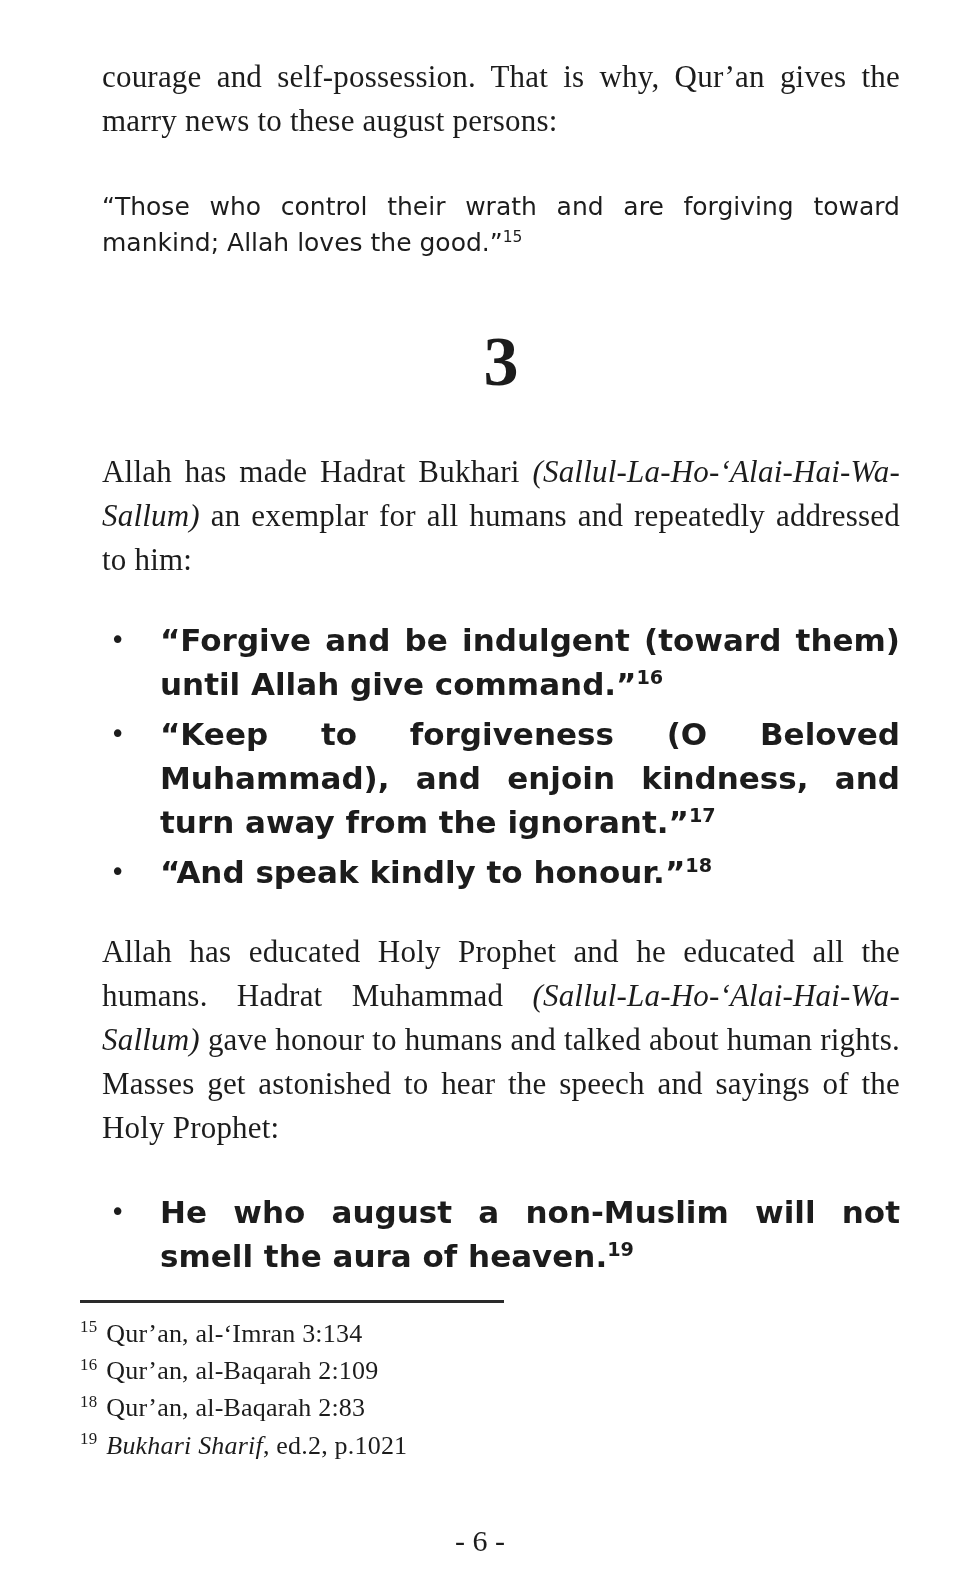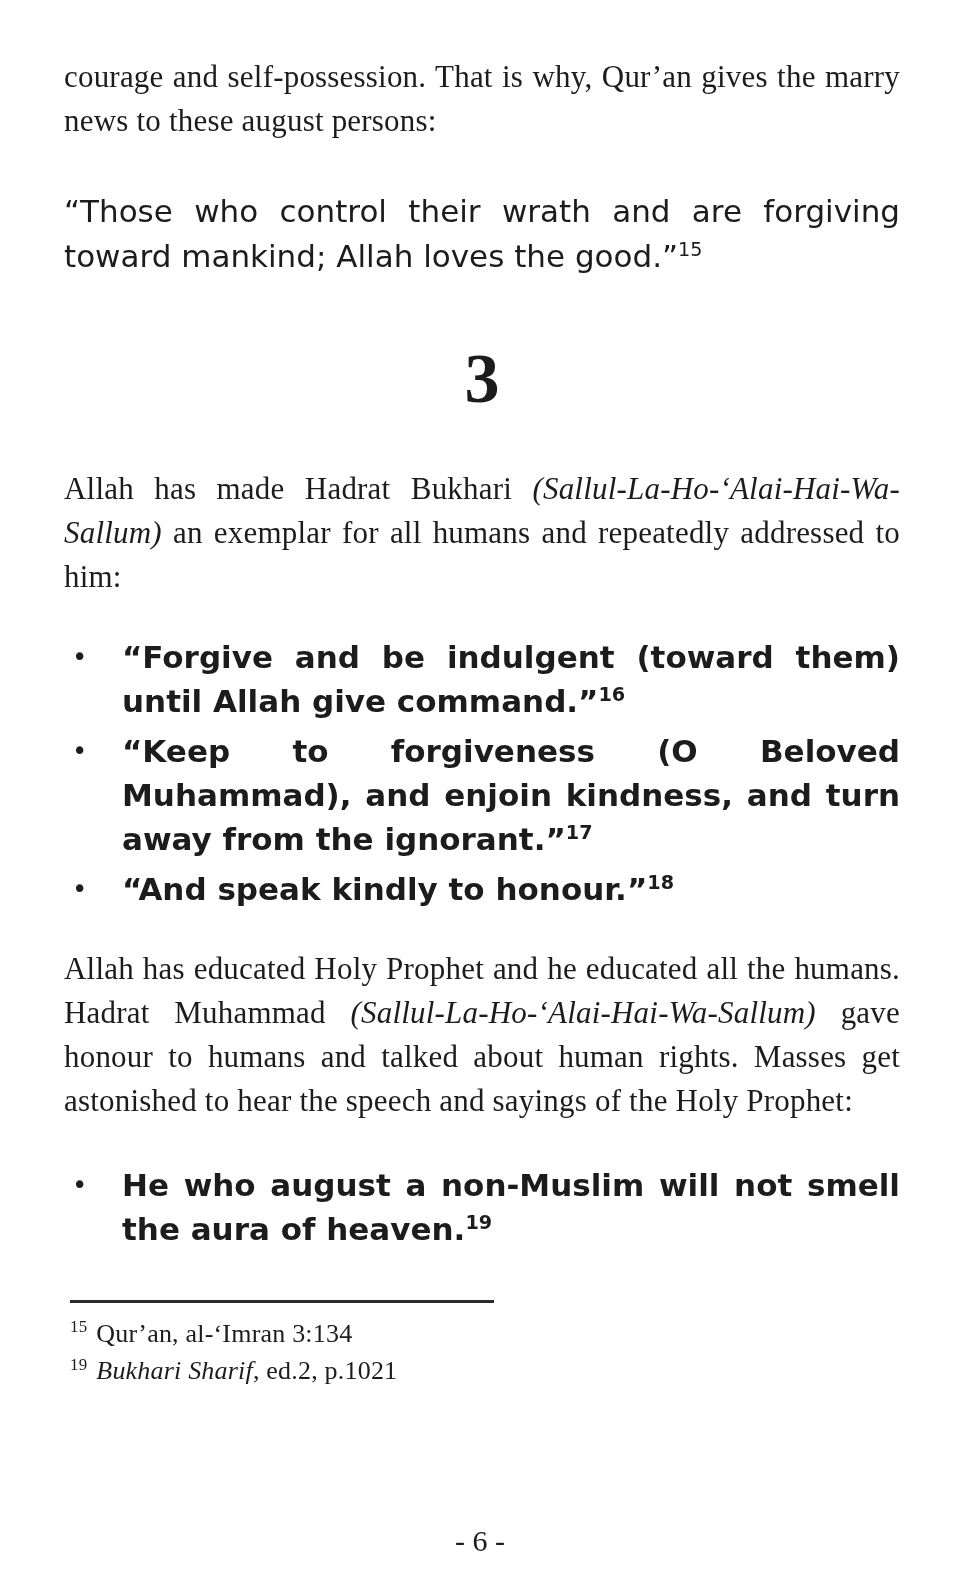--- a/index.html
+++ b/index.html
@@ -7,31 +7,31 @@
     width: 960px;
     height: 1586px;
     background: #ffffff;
     position: relative;
     overflow: hidden;
     color: #1c1c1c;
   }
   .serif { font-family: "Liberation Serif", serif; }
   .sans  { font-family: "DejaVu Sans", sans-serif; }
 
-  .page { padding: 24px 60px 0 64px; }
+  .page { padding: 24px 60px 0 64px; margin-left: 38px; }
 
   .para {
     font-size: 31px;
     line-height: 1.42;
     text-align: justify;
     letter-spacing: 0.2px;
   }
 
   .quote {
-    font-size: 31px;
+    font-size: 25px;
     line-height: 1.45;
     text-align: justify;
   }
 
   sup.ref {
     font-size: 0.62em;
     line-height: 0;
     vertical-align: super;
   }
 
@@ -72,21 +72,21 @@
   
   [data-name="quran-quote"]        { margin-top: 46px; }
   [data-name="section-number"]     { margin-top: 60px; }
   [data-name="paragraph-2"]        { margin-top: 48px; }
   [data-name="hadith-bullet-list"] { margin-top: 36px; }
   [data-name="paragraph-3"]        { margin-top: 36px; }
   [data-name="hadith-bullet-list-2"] { margin-top: 40px; }
 
   .footer {
     position: absolute;
-    left: 70px;
+    left: 80px;
     top: 1300px;
     width: 836px;
   }
   .fn-rule {
     width: 424px;
     height: 0;
     border-top: 3px solid #2a2a2a;
     margin-bottom: 12px;
   }
   .footnote {
@@ -155,18 +155,24 @@
   </ul>
 
 </div>
 
 <div class="footer serif" data-name="footnotes-section">
   <div class="fn-rule" data-name="footnote-divider"></div>
 
   <div class="footnote" data-name="footnote-15">
     <sup data-name="footnote-number">15</sup><span class="fn-italic" data-name="footnote-italic"></span><span data-name="footnote-text">Qur’an, al-‘Imran 3:134</span>
   </div>
+  <div class="footnote" data-name="footnote-16">
+    <sup data-name="footnote-number">16</sup><span class="fn-italic" data-name="footnote-italic"></span><span data-name="footnote-text">Qur’an, al-Baqarah 2:109</span>
+  </div>
+  <div class="footnote" data-name="footnote-18">
+    <sup data-name="footnote-number">18</sup><span class="fn-italic" data-name="footnote-italic"></span><span data-name="footnote-text">Qur’an, al-Baqarah 2:83</span>
+  </div>
   <div class="footnote" data-name="footnote-19">
     <sup data-name="footnote-number">19</sup><span class="fn-italic" data-name="footnote-italic">Bukhari Sharif</span><span data-name="footnote-text">, ed.2, p.1021</span>
   </div>
 </div>
 
 <div class="page-number serif" data-name="page-number">- 6 -</div>
 
 </body></html>

